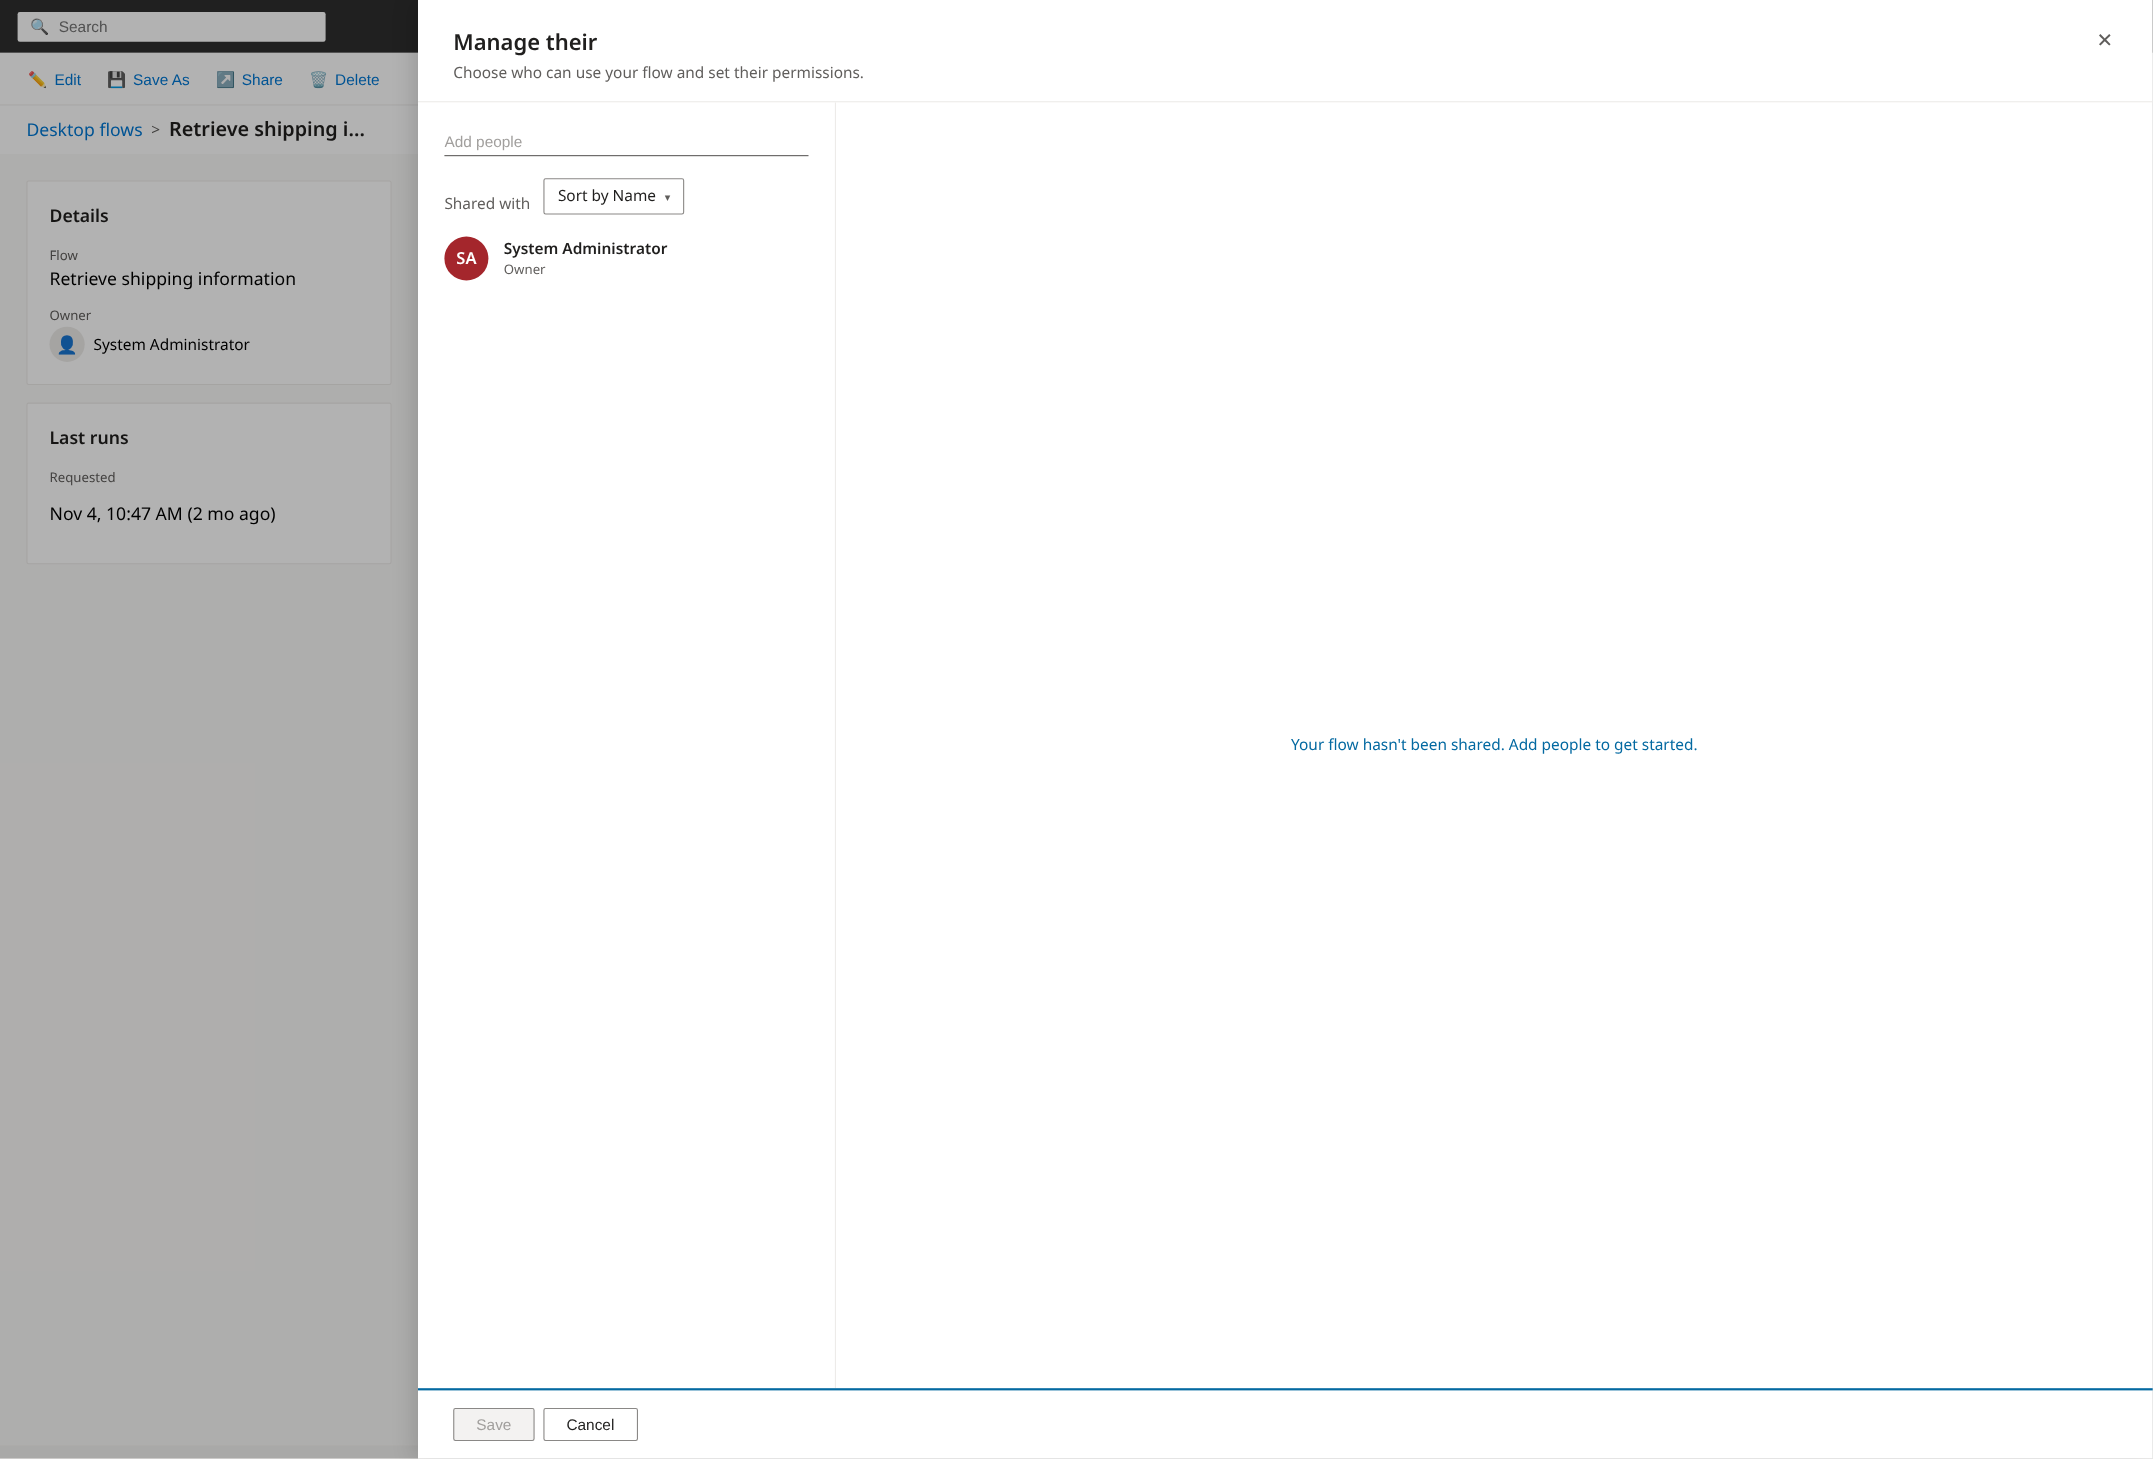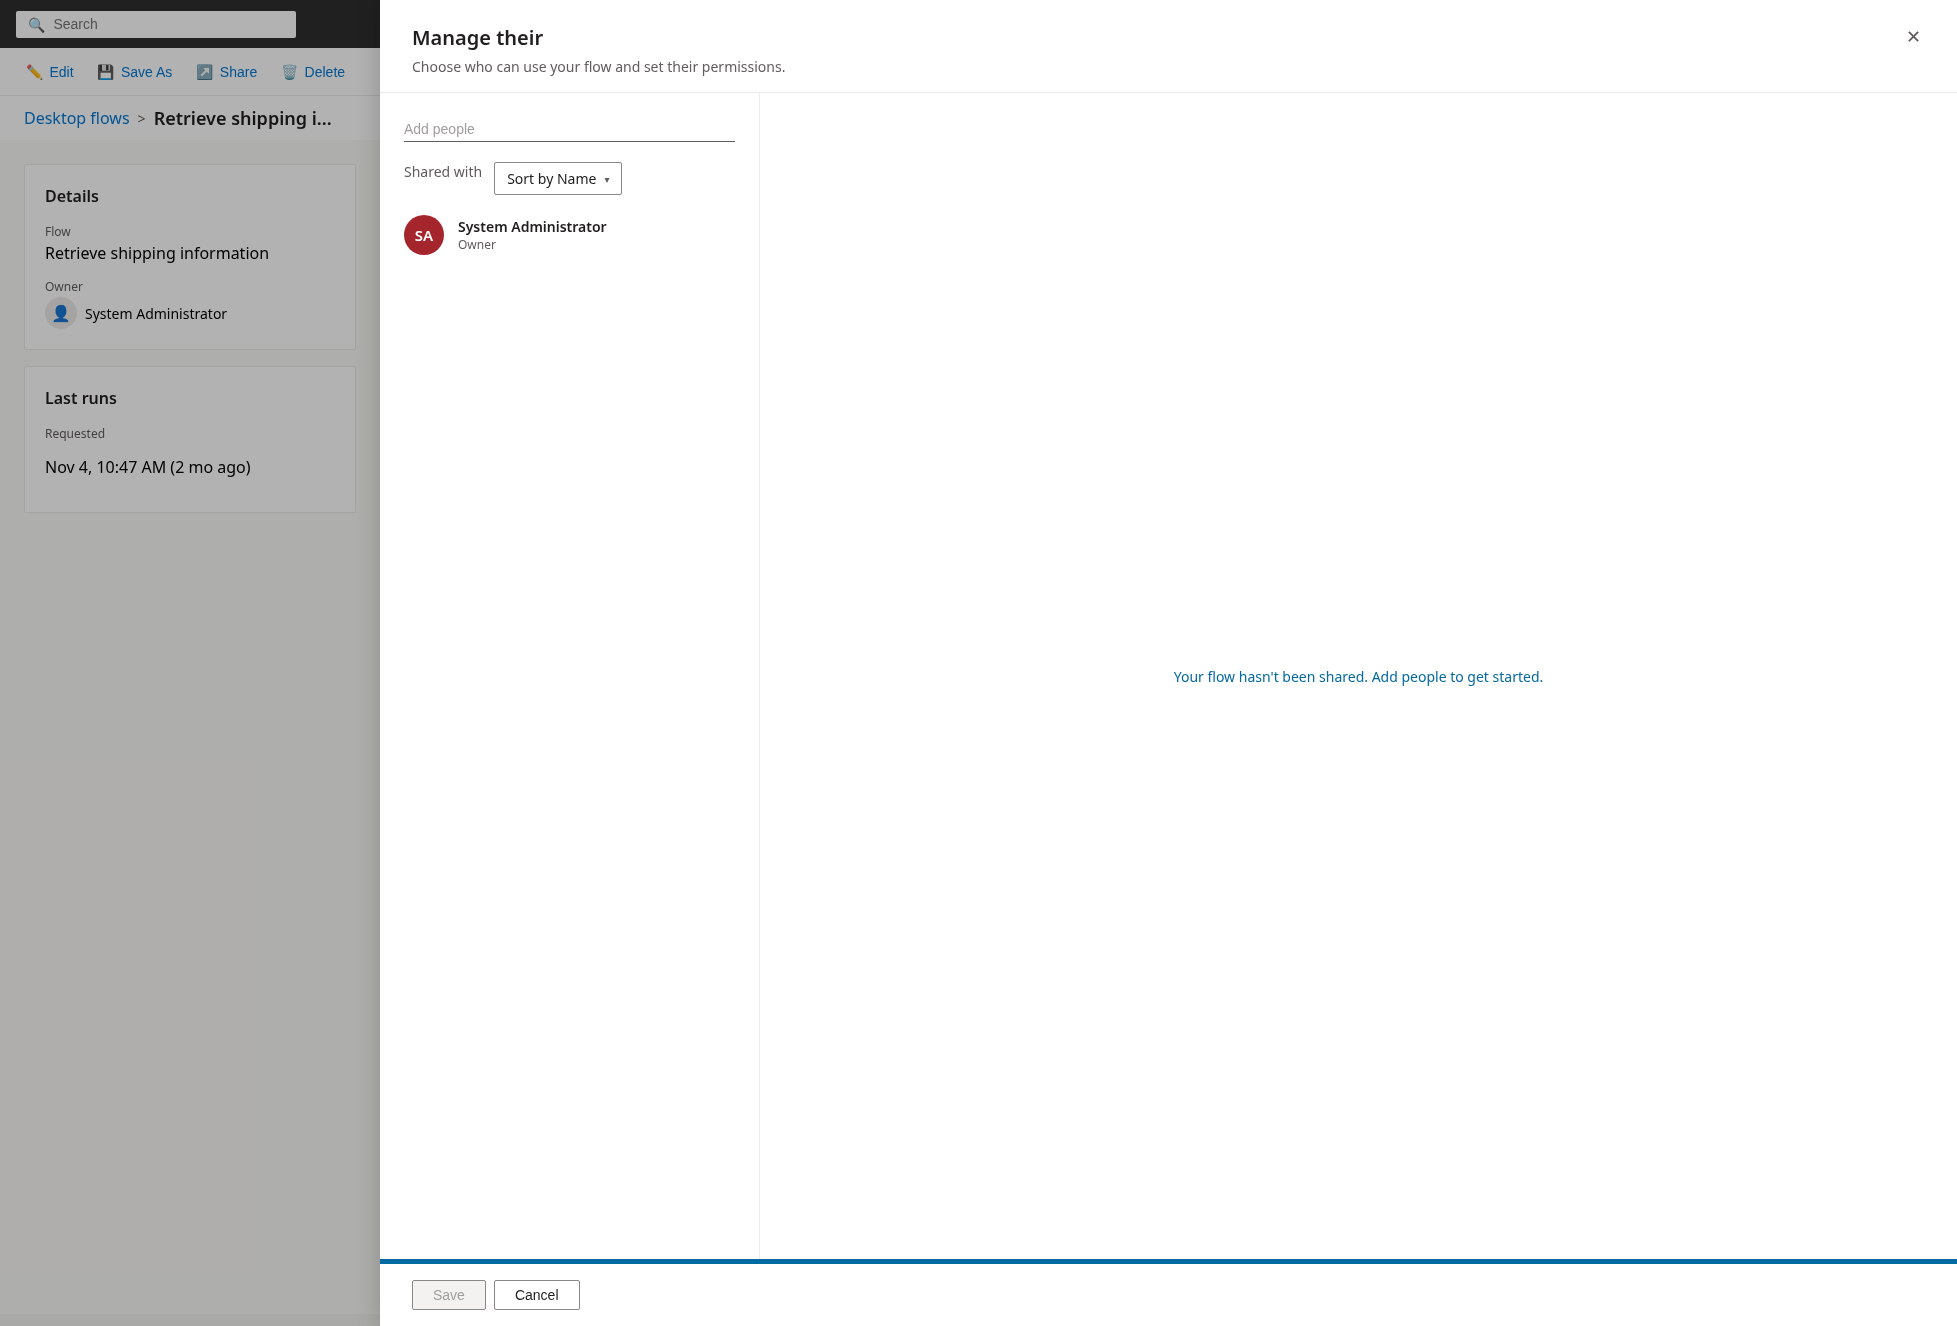--- a/index.html
+++ b/index.html
@@ -229,21 +229,21 @@
       padding: 4px 0;
       font-size: 14px;
       outline: none;
       color: #201f1e;
     }
 
     .add-people-input::placeholder { color: #a19f9d; }
 
     .shared-with-row {
       display: flex;
-      align-items: flex-start;
+      align-items: flex-end;
       gap: 12px;
     }
 
     .shared-with-label {
       font-size: 14px;
       color: #605e5c;
       white-space: nowrap;
     }
 
     .sort-dropdown {
@@ -303,21 +303,21 @@
       display: flex;
       align-items: center;
       justify-content: center;
       color: #0369a1;
       font-size: 14px;
     }
 
     
     .modal-footer {
       padding: 16px 32px;
-      border-top: 5px solid #0369a1;
+      border-top: 2px solid #0369a1;
       display: flex;
       gap: 8px;
       align-items: center;
     }
 
     .btn-save {
       padding: 6px 20px;
       border: 1px solid #8a8886;
       background: #f3f2f1;
       color: #a19f9d;

